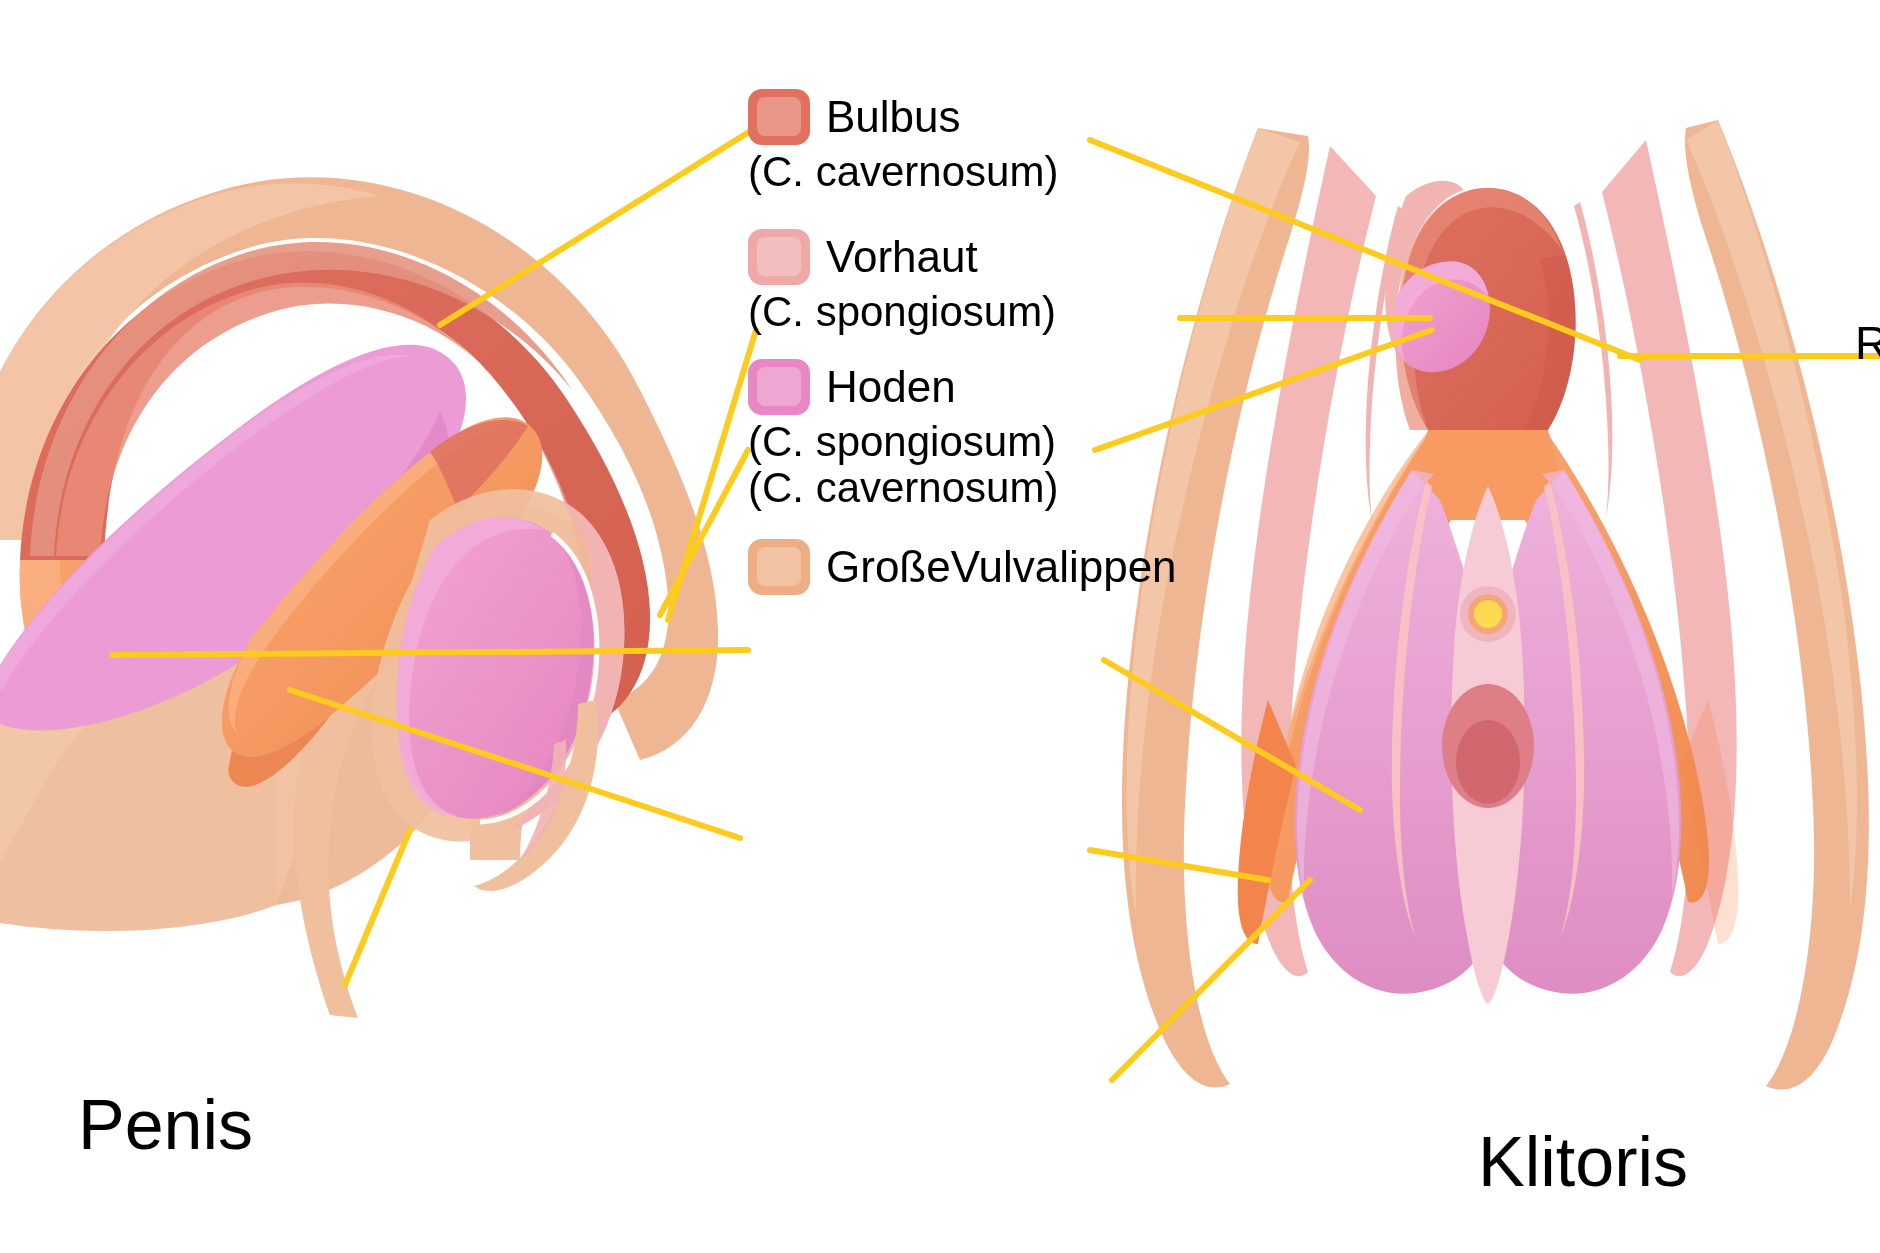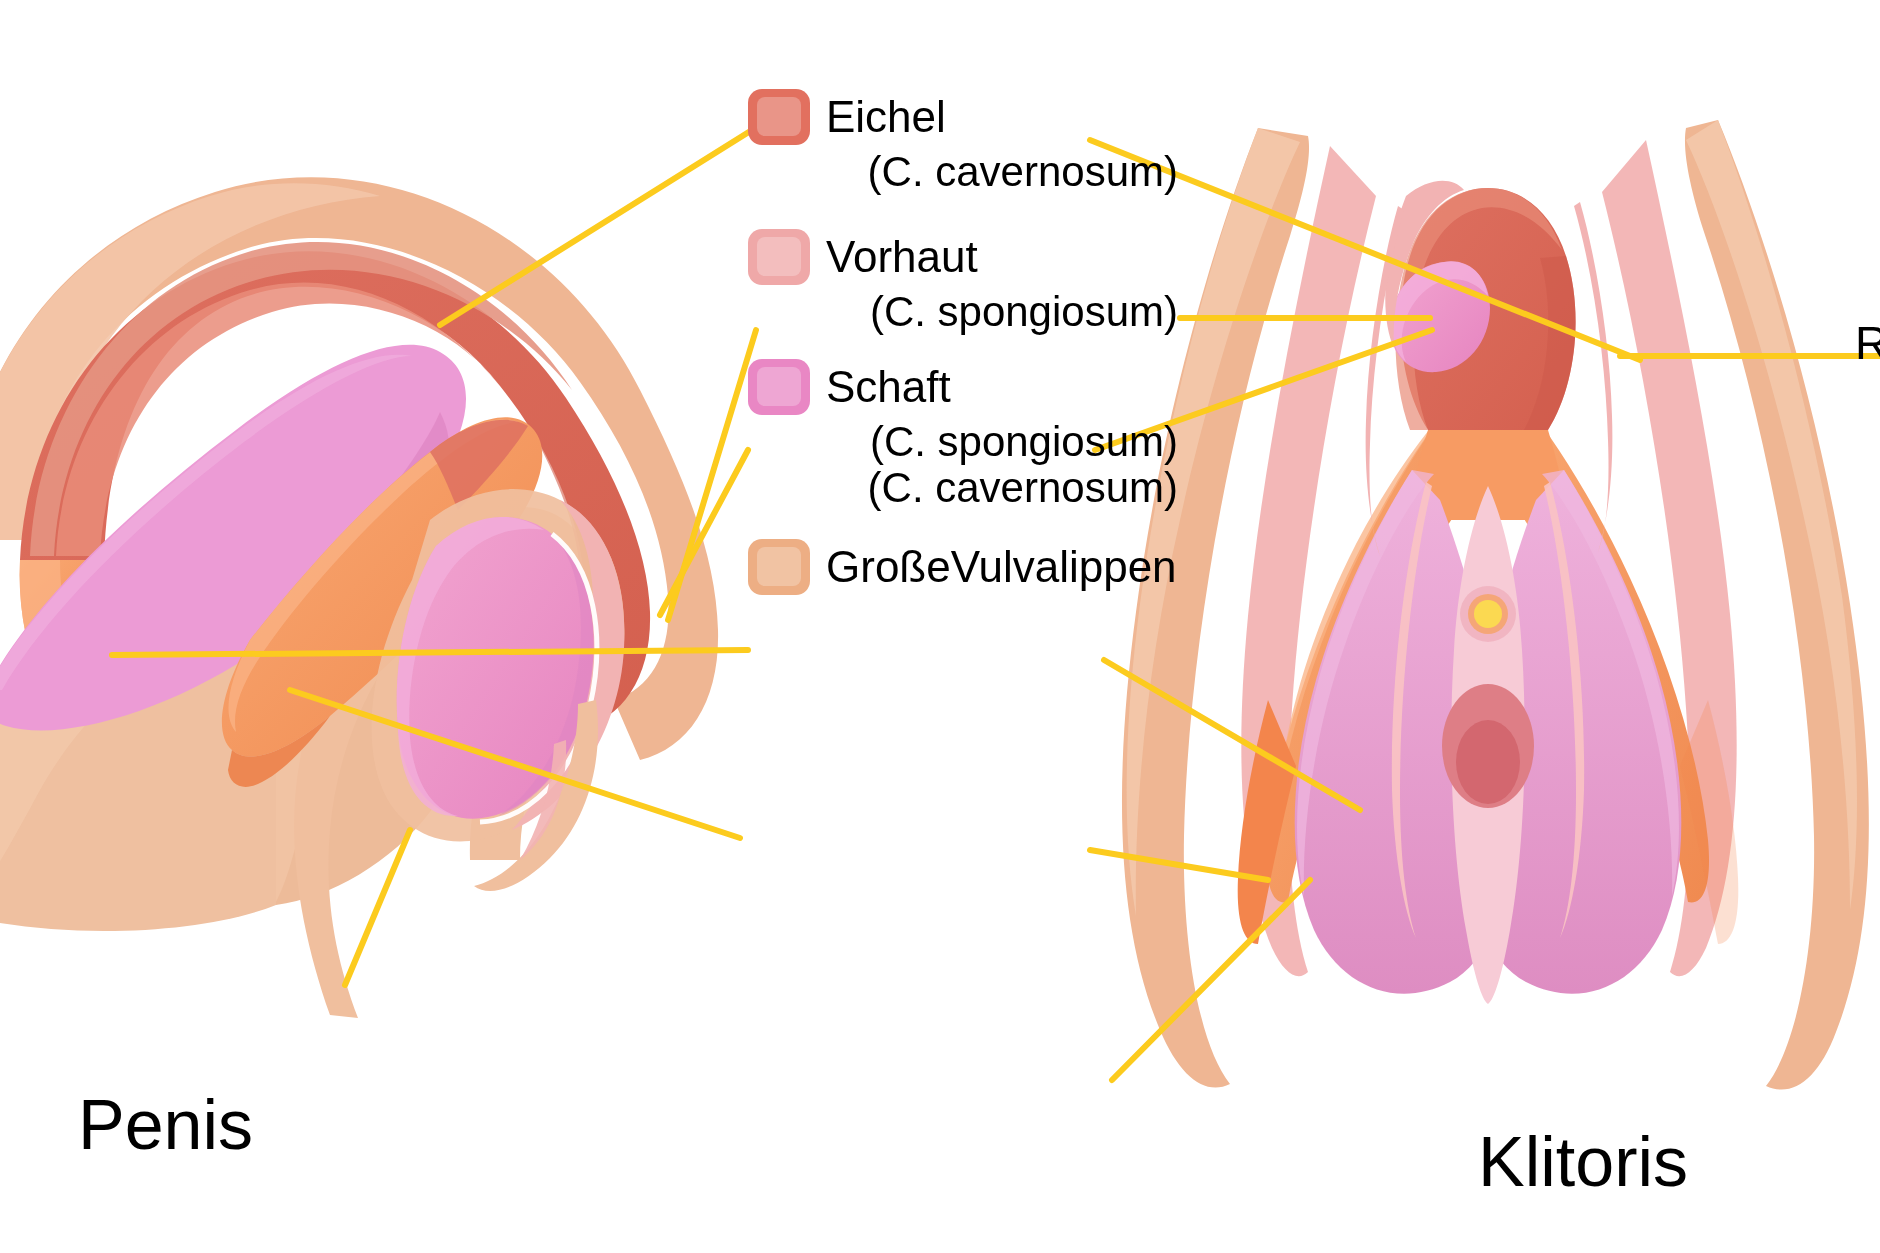--- a/index.html
+++ b/index.html
@@ -10,21 +10,21 @@
 
   svg.art{position:absolute;left:0;top:0;width:1880px;height:1253px;overflow:visible;}
 
   
   .legend{position:absolute;left:748px;top:86px;width:430px;}
   .lg-row{display:flex;align-items:center;min-height:62px;}
   .swatch{width:62px;height:56px;border-radius:14px;flex:0 0 auto;position:relative;}
   .swatch::after{content:"";position:absolute;left:9px;top:8px;right:9px;bottom:9px;
                  border-radius:8px;background:rgba(255,255,255,.26);}
   .lg-label{font-size:44px;line-height:1.05;white-space:nowrap;margin-left:16px;}
-  .lg-sub{font-size:42px;line-height:1.05;text-align:right;white-space:nowrap;
+  .lg-sub{font-size:42px;line-height:1.05;text-align:left;white-space:nowrap;
           margin:2px 0 0 0;}
 
   .r-schaft{margin-top:0}
   .r-vorhaut{margin-top:32px}
   .r-eichel{margin-top:20px}
   .r-bulbus{margin-top:22px}
   .r-crus{margin-top:24px}
   .r-grosse{margin-top:26px}
 
   .sub-wrap{text-align:center;width:430px;}
@@ -285,38 +285,38 @@
       <line x1="1112" y1="1080" x2="1310" y2="880"></line>
 
       <line x1="1880" y1="356" x2="1620" y2="356"></line>
     </g>
   </svg>
 
   <div class="legend">
 
     <div class="lg-row r-schaft">
       <span class="swatch" style="background:#E2705F"></span>
-      <span class="lg-label">Eichel</span>
+      <span class="lg-label">Bulbus</span>
     </div>
     <div class="sub-wrap">
       <div class="lg-sub">(C. cavernosum)</div>
     </div>
 
     <div class="lg-row r-vorhaut">
       <span class="swatch" style="background:#EFA8A8"></span>
       <span class="lg-label">Vorhaut</span>
     </div>
 
     <div class="sub-wrap">
       <div class="lg-sub">(C. spongiosum)</div>
     </div>
 
     <div class="lg-row r-bulbus">
       <span class="swatch" style="background:#E987C4"></span>
-      <span class="lg-label">Schaft</span>
+      <span class="lg-label">Hoden</span>
     </div>
     <div class="sub-wrap">
       <div class="lg-sub">(C. spongiosum)</div>
     </div>
 
     <div class="sub-wrap">
       <div class="lg-sub">(C. cavernosum)</div>
     </div>
 
     <div class="lg-row r-grosse">

